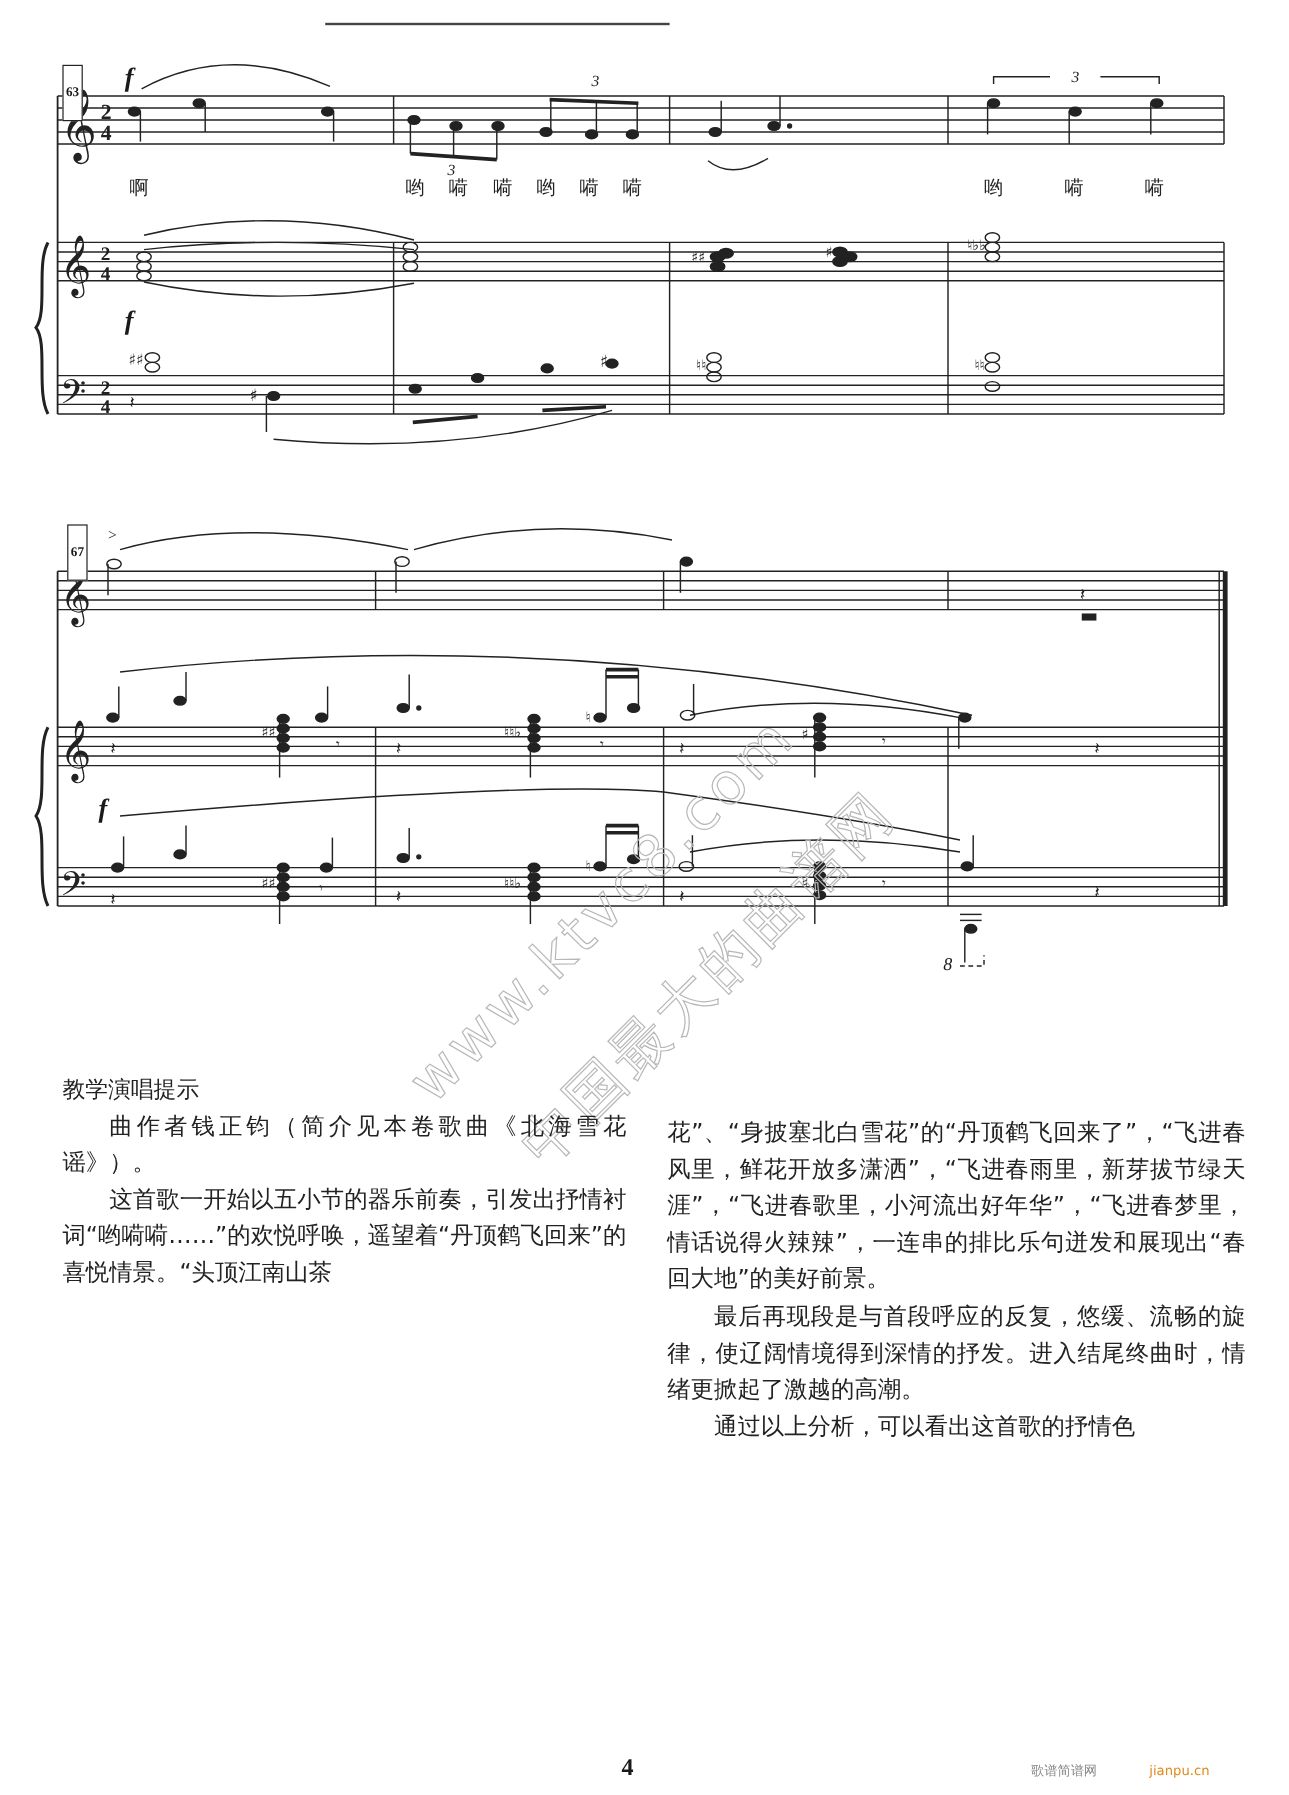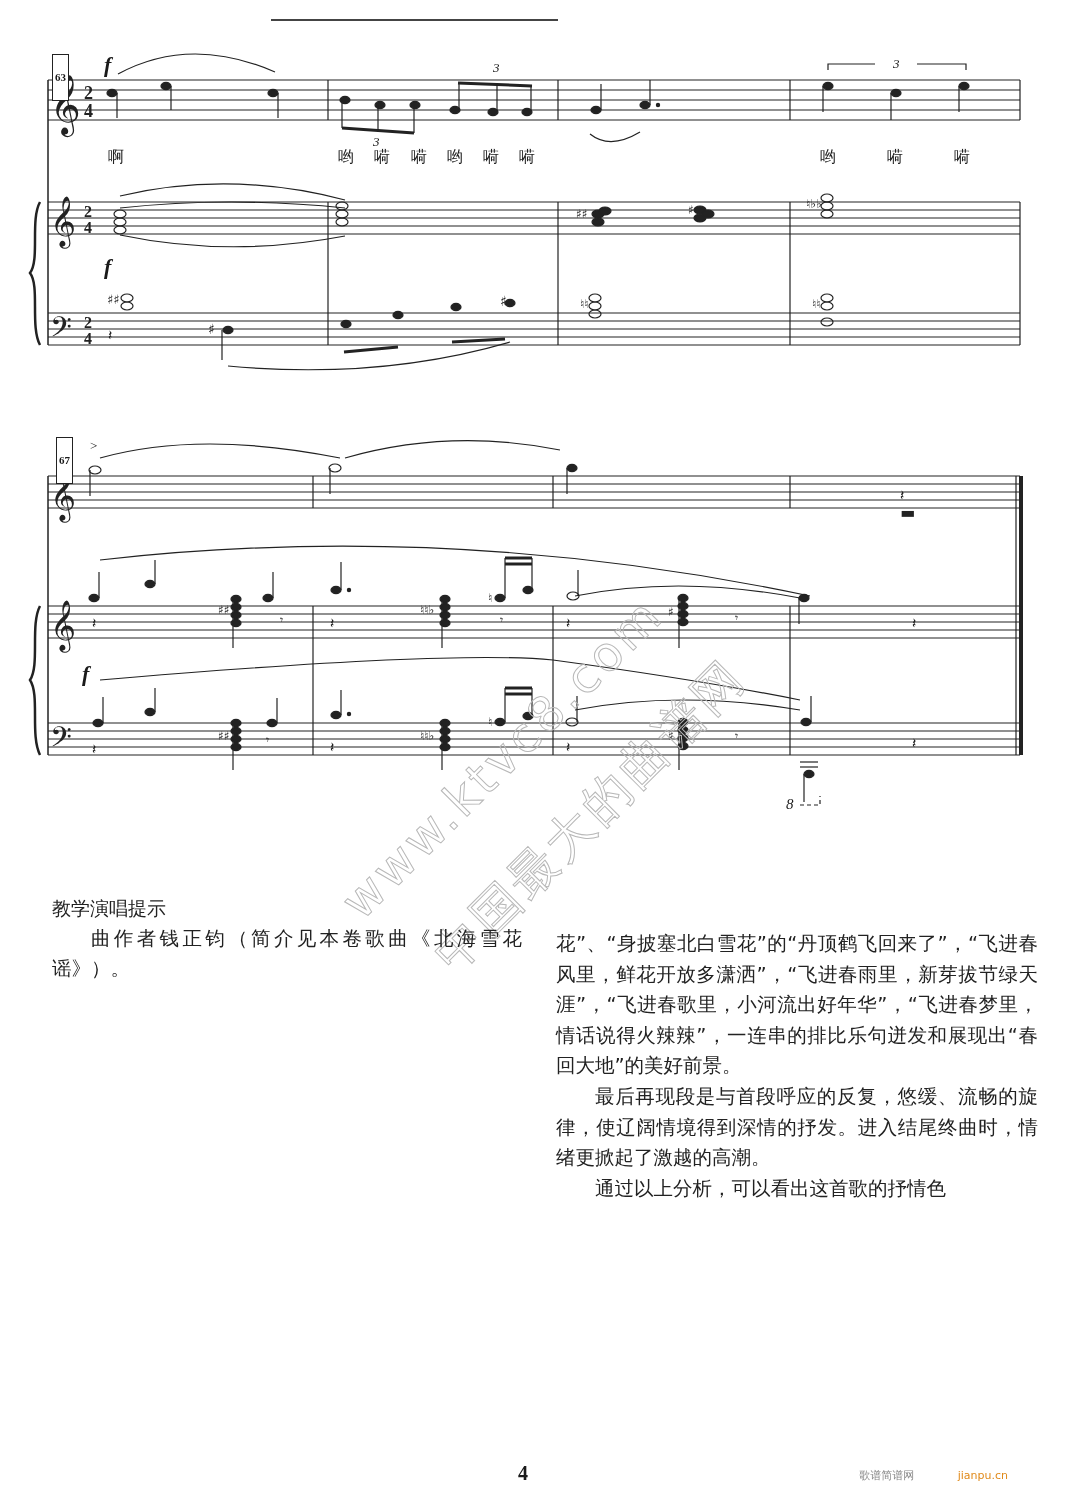--- a/index.html
+++ b/index.html
@@ -345,20 +345,21 @@
   <div class="dyn" style="left:82px; top:661px;">f</div>
   <div class="ottava" style="left:786px; top:796px;">8</div>
 
   <div class="watermark" style="left:330px; top:890px; transform: rotate(-45deg);">www.ktvc8.com</div>
   <div class="watermark" style="left:420px; top:940px; transform: rotate(-45deg);">中国最大的曲谱网</div>
 </div>
 
 <div class="col col-left">
   <p class="section-title">教学演唱提示</p>
   <p class="para">曲作者钱正钧（简介见本卷歌曲《北海雪花谣》）。</p>
+  <p class="para">这首歌一开始以五小节的器乐前奏，引发出抒情衬词“哟嗬嗬……”的欢悦呼唤，遥望着“丹顶鹤飞回来”的喜悦情景。“头顶江南山茶</p>
 </div>
 
 <div class="col col-right">
   <p class="para noindent">花”、“身披塞北白雪花”的“丹顶鹤飞回来了”，“飞进春风里，鲜花开放多潇洒”，“飞进春雨里，新芽拔节绿天涯”，“飞进春歌里，小河流出好年华”，“飞进春梦里，情话说得火辣辣”，一连串的排比乐句迸发和展现出“春回大地”的美好前景。</p>
   <p class="para">最后再现段是与首段呼应的反复，悠缓、流畅的旋律，使辽阔情境得到深情的抒发。进入结尾终曲时，情绪更掀起了激越的高潮。</p>
   <p class="para">通过以上分析，可以看出这首歌的抒情色</p>
 </div>
 
 <div class="page-number">4</div>
 <div class="site-mark">

